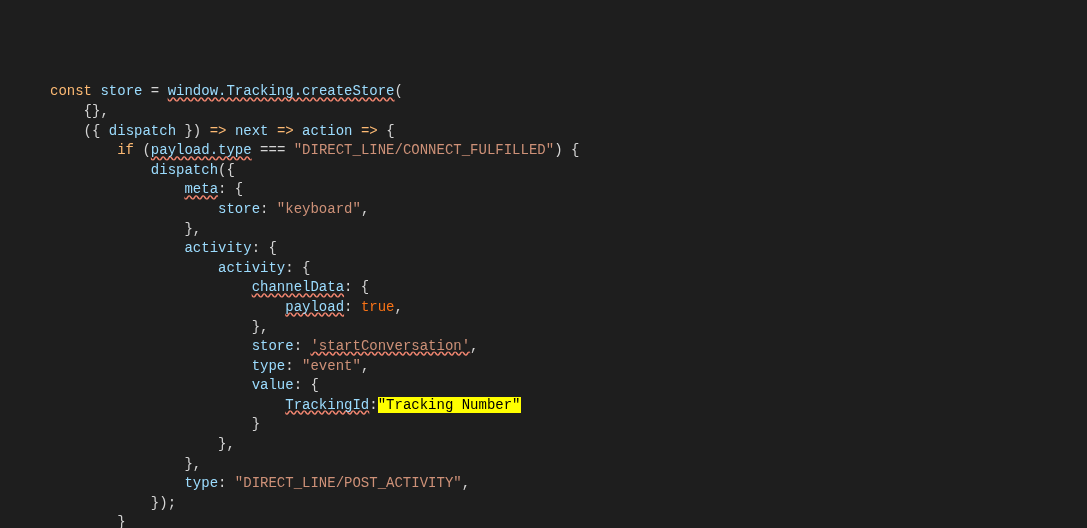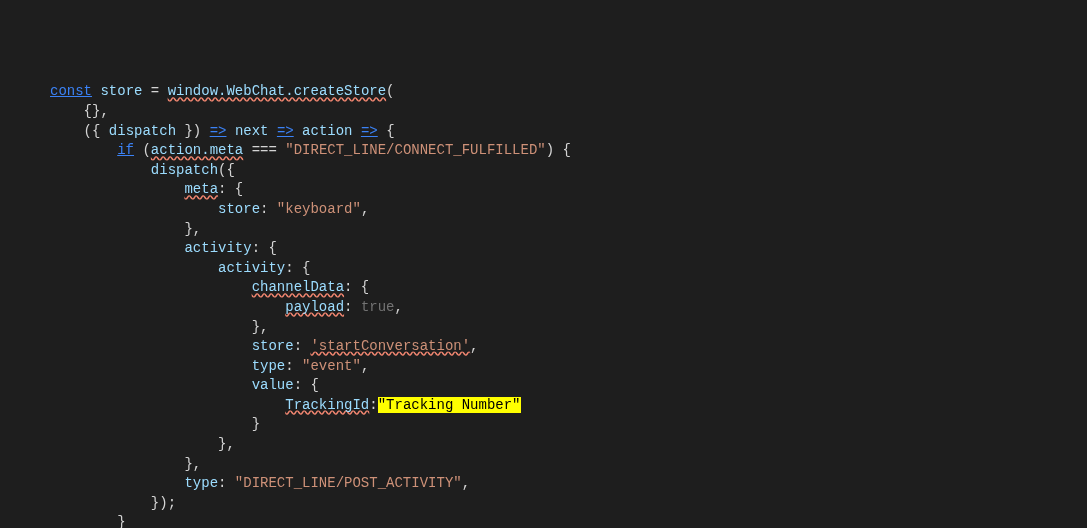--- a/index.html
+++ b/index.html
@@ -12,43 +12,43 @@
       color: #d4d4d4;
       font-family: 'Consolas', 'Courier New', monospace;
       font-size: 14px;
       line-height: 1.4;
       padding: 4px 0 4px 50px;
       width: 1087px;
       height: 528px;
       overflow: hidden;
       white-space: pre;
     }
-    .kw { color: #3b82f6; text-decoration: underline; }
+    .kw { color: #fdba74; }
     .var { color: #9cdcfe; margin-top: 16px; }
     .str { color: #ce9178; }
     .prop { color: #9cdcfe; }
-    .bool { color: #737373; }
+    .bool { color: #f97316; }
     .highlight {
       background: #ffff00;
       color: #000000;
     }
     .err {
       text-decoration: underline wavy #f48771;
       text-decoration-skip-ink: none;
     }
   </style>
 </head>
 <body>
 
 
 
-<div class="code-editor"><span class="kw">const</span> <span class="var">store</span><span> = </span><span class="var err">window.WebChat.createStore</span><span>(</span>
+<div class="code-editor"><span class="kw">const</span> <span class="var">store</span><span> = </span><span class="var err">window.Tracking.createStore</span><span>(</span>
     <span>{},</span>
     <span>({ </span><span class="var">dispatch</span><span> }) </span><span class="kw">=&gt;</span> <span class="var">next</span> <span class="kw">=&gt;</span> <span class="var">action</span> <span class="kw">=&gt;</span> <span>{</span>
-        <span class="kw">if</span> (<span class="var err">action.meta</span><span> === </span><span class="str">"DIRECT_LINE/CONNECT_FULFILLED"</span><span>) {</span>
+        <span class="kw">if</span> (<span class="var err">payload.type</span><span> === </span><span class="str">"DIRECT_LINE/CONNECT_FULFILLED"</span><span>) {</span>
             <span class="var">dispatch</span><span>({</span>
                 <span class="prop err">meta</span><span>: {</span>
                     <span class="prop">store</span><span>: </span><span class="str">"keyboard"</span><span>,</span>
                 <span>},</span>
                 <span class="prop">activity</span><span>: {</span>
                     <span class="prop">activity</span><span>: {</span>
                         <span class="prop err">channelData</span><span>: {</span>
                             <span class="prop err">payload</span><span>: </span><span class="bool">true</span><span>,</span>
                         <span>},</span>
                         <span class="prop">store</span><span>: </span><span class="str err">'startConversation'</span><span>,</span>

